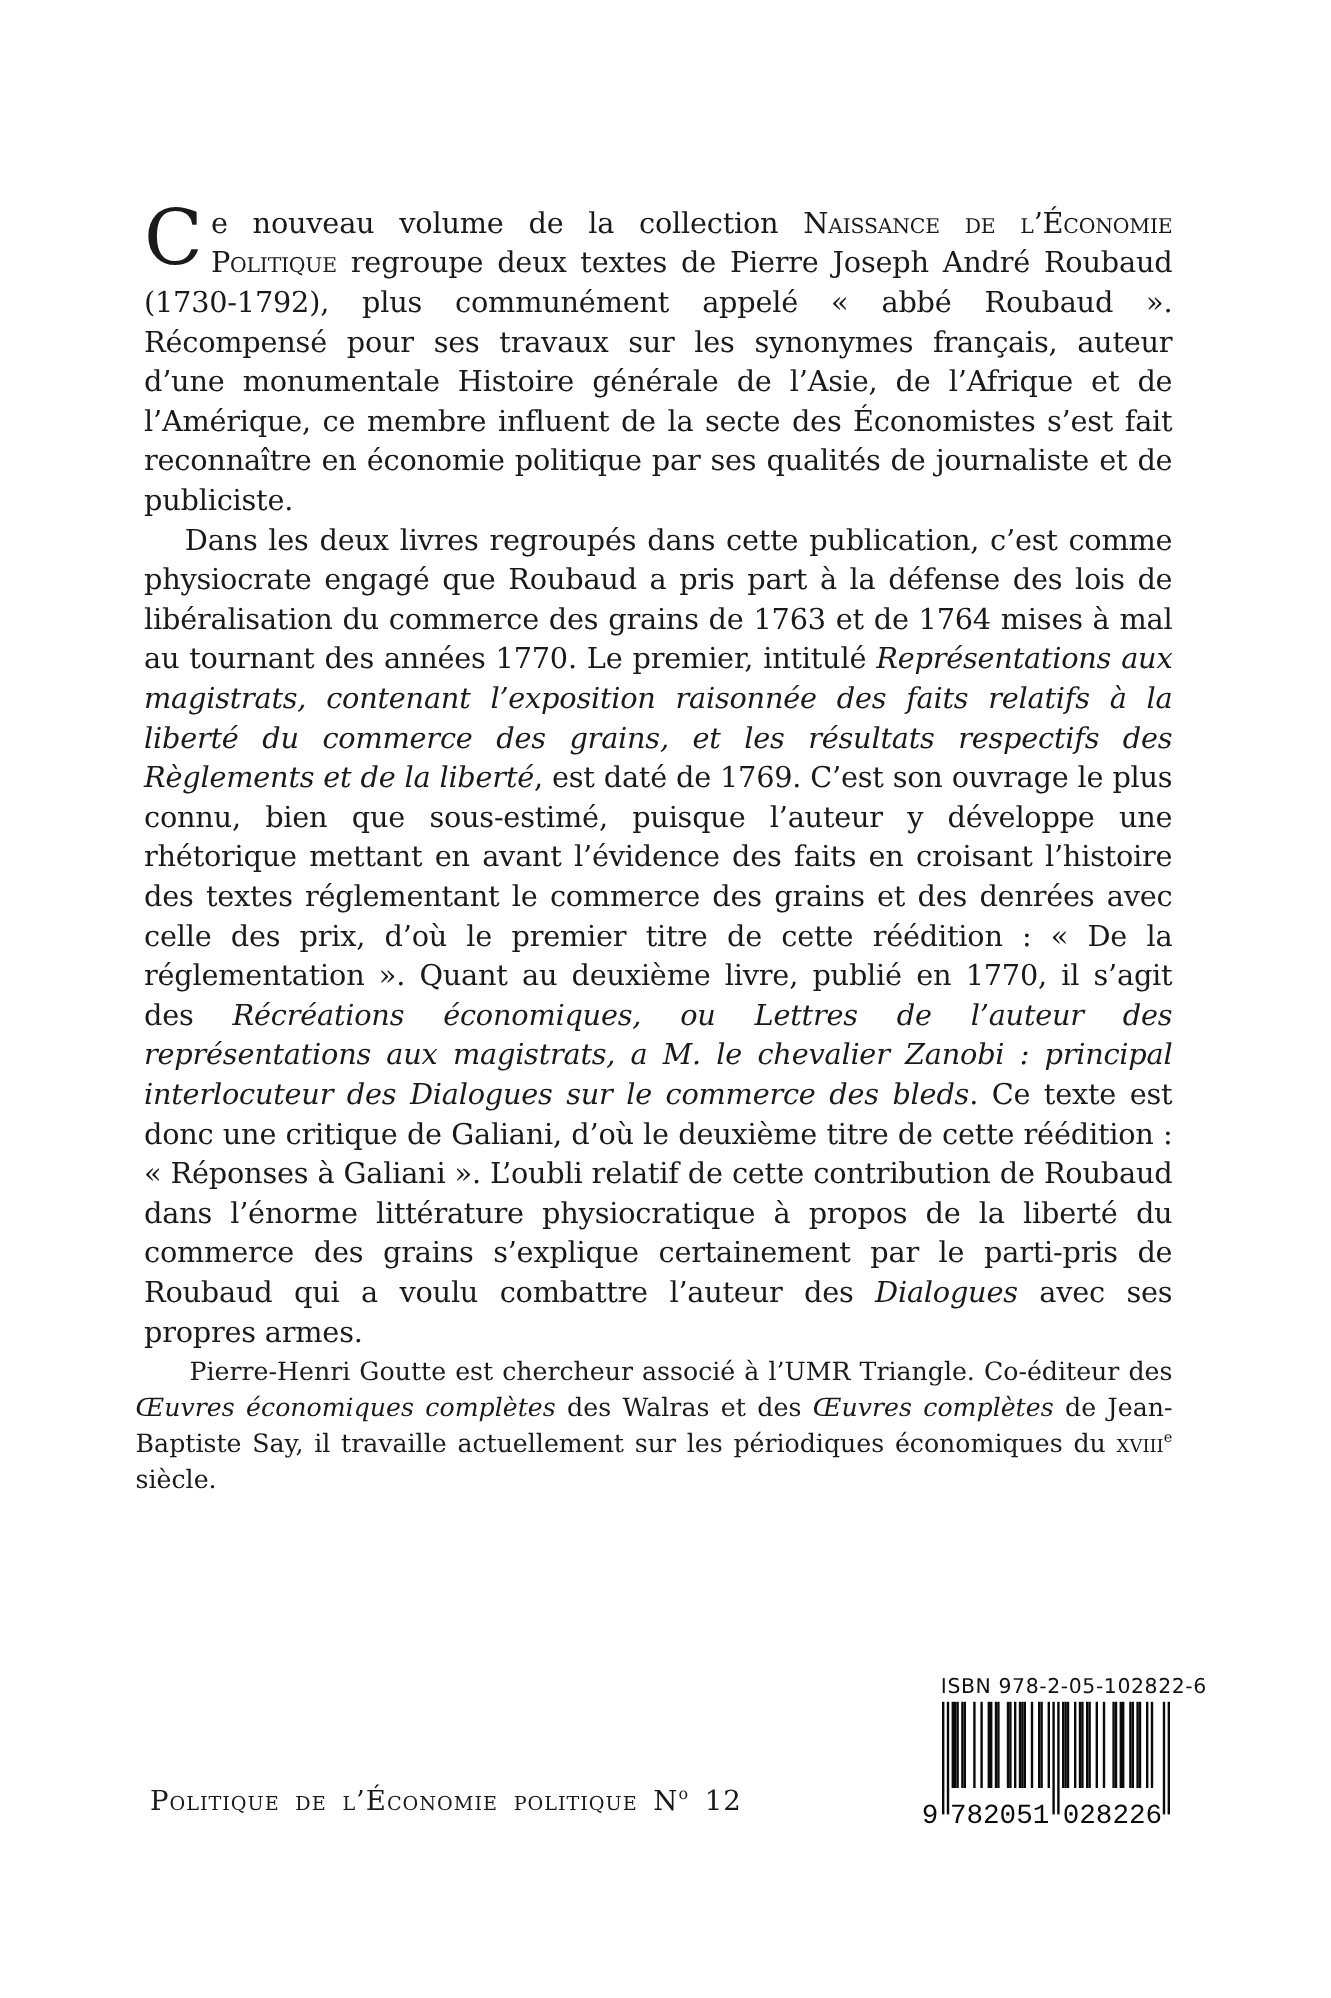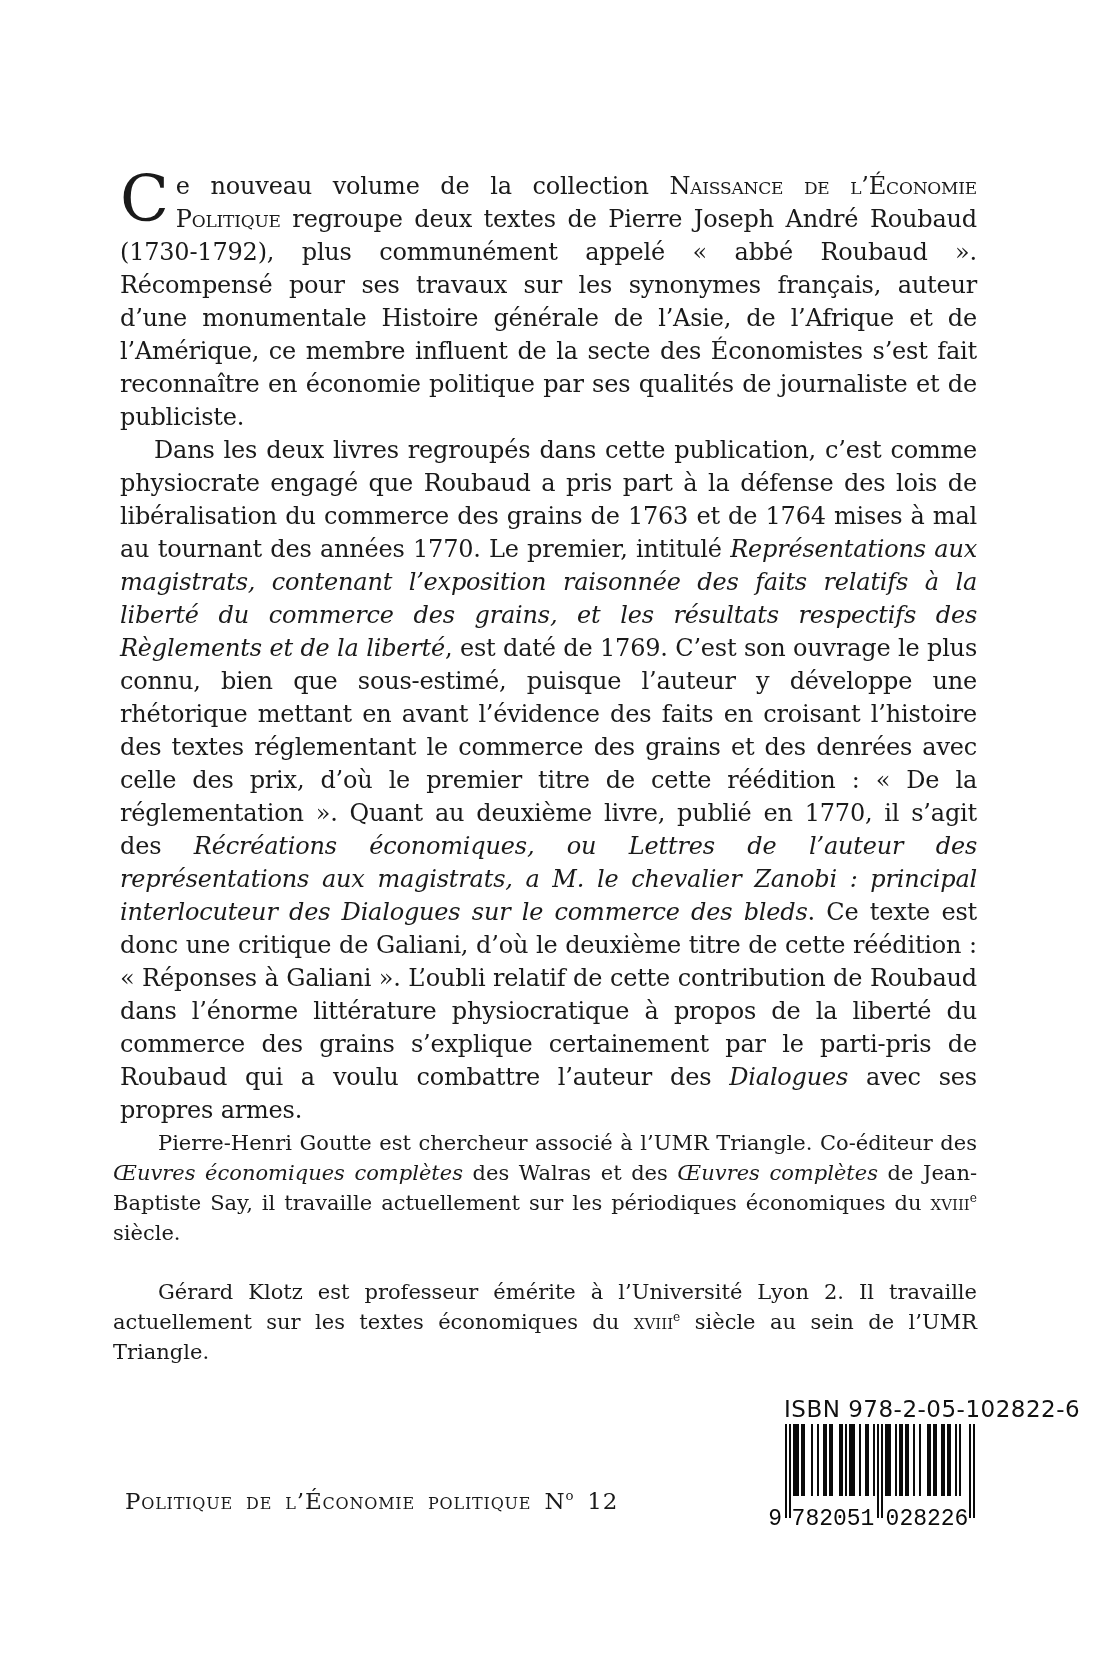--- a/index.html
+++ b/index.html
@@ -45,21 +45,21 @@
   .run-sc{font-variant:small-caps;}
   .run-sup{font-size:0.58em;vertical-align:super;line-height:0;}
   
   .isbn-block{
     position:absolute;
     left:760px;top:1396px;width:218px;
     background:#fff;
   }
   .isbn-label{
     font-family:"DejaVu Sans","Liberation Sans",sans-serif;
-    font-size:23px;
+    font-size:17px;
     letter-spacing:0.5px;
     padding-left:24px;
     width:194px;
     text-align:center;
     white-space:nowrap;
     color:#111;
   }
   .barcode{display:block;margin-top:2px;}
   .barcode rect{fill:#0a0a0a;}
   .bc-digits{
@@ -82,21 +82,20 @@
 
 <div class="page">
 
   <div class="body-text">
     <p class="para"><span class="dropcap">C</span><span><span>e nouveau volume de la collection </span><span class="run-sc">Naissance de l’Économie Politique</span><span> regroupe deux textes de Pierre Joseph André Roubaud (1730-1792), plus communément appelé « abbé Roubaud ». Récompensé pour ses travaux sur les synonymes français, auteur d’une monumentale Histoire générale de l’Asie, de l’Afrique et de l’Amérique, ce membre influent de la secte des Économistes s’est fait reconnaître en économie politique par ses qualités de journaliste et de publiciste.</span></span></p>
     <p class="para indent"><span><span>Dans les deux livres regroupés dans cette publication, c’est comme physiocrate engagé que Roubaud a pris part à la défense des lois de libéralisation du commerce des grains de 1763 et de 1764 mises à mal au tournant des années 1770. Le premier, intitulé </span><span class="run-i">Représentations aux magistrats, contenant l’exposition raisonnée des faits relatifs à la liberté du commerce des grains, et les résultats respectifs des Règlements et de la liberté</span><span>, est daté de 1769. C’est son ouvrage le plus connu, bien que sous-estimé, puisque l’auteur y développe une rhétorique mettant en avant l’évidence des faits en croisant l’histoire des textes réglementant le commerce des grains et des denrées avec celle des prix, d’où le premier titre de cette réédition : « De la réglementation ». Quant au deuxième livre, publié en 1770, il s’agit des </span><span class="run-i">Récréations économiques, ou Lettres de l’auteur des représentations aux magistrats, a M. le chevalier Zanobi : principal interlocuteur des Dialogues sur le commerce des bleds</span><span>. Ce texte est donc une critique de Galiani, d’où le deuxième titre de cette réédition : « Réponses à Galiani ». L’oubli relatif de cette contribution de Roubaud dans l’énorme littérature physiocratique à propos de la liberté du commerce des grains s’explique certainement par le parti-pris de Roubaud qui a voulu combattre l’auteur des </span><span class="run-i">Dialogues</span><span> avec ses propres armes.</span></span></p>
   </div>
 
   <div class="bios">
     <p><span><span>Pierre-Henri Goutte est chercheur associé à l’UMR Triangle. Co-éditeur des </span><span class="run-i">Œuvres économiques complètes</span><span> des Walras et des </span><span class="run-i">Œuvres complètes</span><span> de Jean-Baptiste Say, il travaille actuellement sur les périodiques économiques du </span><span class="run-sc">xviii</span><span class="run-sup">e</span><span> siècle.</span></span></p>
-    <p><span><span>Gérard Klotz est professeur émérite à l’Université Lyon 2. Il travaille actuellement sur les textes économiques du </span><span class="run-sc">xviii</span><span class="run-sup">e</span><span> siècle au sein de l’UMR Triangle.</span></span></p>
   </div>
 
   <div class="isbn-block">
     <div class="isbn-label">ISBN 978-2-05-102822-6</div>
     <svg class="barcode" width="218" height="106" viewBox="0 0 218 106" xmlns="http://www.w3.org/2000/svg">
         <rect x="25" y="0" width="2" height="94"></rect>
         <rect x="29" y="0" width="2" height="94"></rect>
         <rect x="33" y="0" width="2" height="72"></rect>
         <rect x="35" y="0" width="2" height="72"></rect>
         <rect x="37" y="0" width="2" height="72"></rect>

